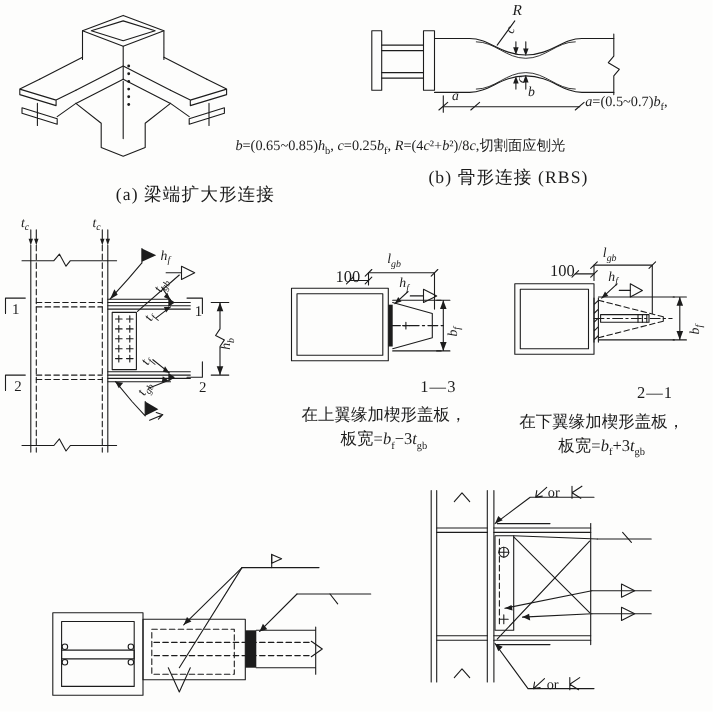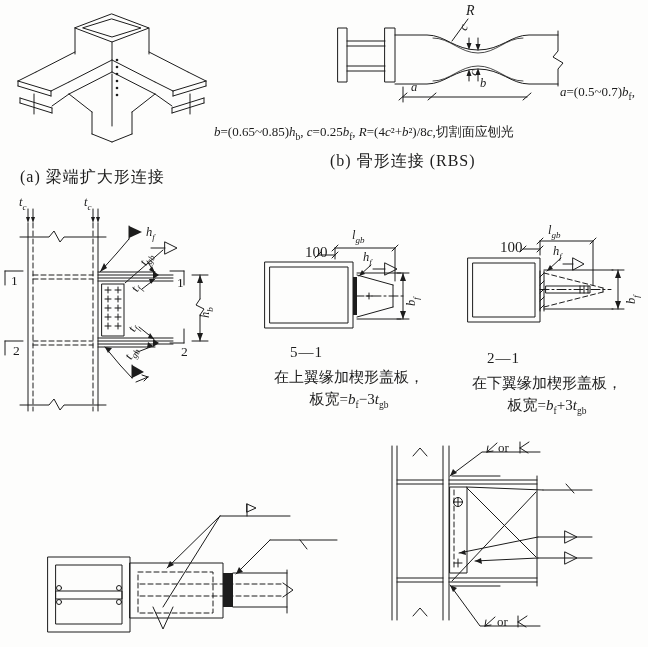--- a/index.html
+++ b/index.html
@@ -12,21 +12,21 @@
   svg .dash { stroke-dasharray:5 3; }
   svg .cl   { stroke-dasharray:9 3 2 3; }
   svg .thin { stroke-width:0.8; }
   svg .hpat { stroke:none; }
   .lbl { position:absolute; font-style:italic; font-size:12.5px; line-height:1; white-space:nowrap; }
   .lbl sub { font-size:9px; }
   .sm  { font-size:15px; font-style:normal; }
   .mark{ font-size:13.5px; font-style:normal; }
   .rv  { transform:rotate(-90deg); transform-origin:0 0; }
   .r60 { transform:rotate(-62deg); transform-origin:center; }
-  .cap { position:absolute; font-size:16px; text-align:left; white-space:nowrap; letter-spacing:1px; }
+  .cap { position:absolute; font-size:16px; text-align:right; white-space:nowrap; letter-spacing:1px; }
   .eq  { position:absolute; font-size:13px; white-space:nowrap; }
   .eq sub, .note sub { font-size:9.5px; }
   .note{ position:absolute; font-size:15px; text-align:center; white-space:nowrap; }
 </style>
 </head>
 <body>
 
 <div id="page">
 
   <svg style="left:12px;top:8px" width="205" height="160" viewBox="0 0 205 160">
@@ -89,21 +89,21 @@
       <line x1="88" y1="92" x2="212" y2="92"></line>
       <line x1="88" y1="82" x2="88" y2="97"></line>
       <path d="M84,95 L92,88 M113,95 L121,88 M208,95 L216,88"></path>
     </g>
   </svg>
   <span class="lbl" style="left:466px;top:4px;font-size:14px">R</span>
   <span class="lbl" style="left:461px;top:21px;transform:rotate(-70deg)">c</span>
   <span class="lbl" style="left:471px;top:66px;transform:rotate(-70deg)">c</span>
   <span class="lbl" style="left:480px;top:77px">b</span>
   <span class="lbl" style="left:411px;top:81px">a</span>
-  <span class="eq" style="left:560px;top:84px"><i>a</i>=(0.5~0.7)<i>b</i><sub>f</sub>,</span>
+  <span class="eq" style="left:532px;top:84px"><i>a</i>=(0.5~0.7)<i>b</i><sub>f</sub>,</span>
   <span class="eq" style="left:214px;top:123px"><i>b</i>=(0.65~0.85)<i>h</i><sub>b</sub>, <i>c</i>=0.25<i>b</i><sub>f</sub>, <i>R</i>=(4<i>c</i>²+<i>b</i>²)/8<i>c</i>,切割面应刨光</span>
   <div class="cap" style="left:330px;top:151px;width:205px">(b) 骨形连接 (RBS)</div>
 
   <svg style="left:5px;top:195px" width="235" height="225" viewBox="0 0 235 225">
     <g>
       <path d="M23,28 V216 M93,28 V216"></path>
       <path class="dash" d="M28,28 V216 M88,28 V216"></path>
       <path d="M15,42 H44 L49,36 L55,47 L59,42 H101"></path>
       <path d="M15,210 H44 L49,204 L55,215 L59,210 H101"></path>
     </g>
@@ -206,21 +206,21 @@
     <g>
       <path d="M152,48 H164 M152,94 H164 M158,48 V94"></path>
       <polygon class="fill" points="158,48 155,56 161,56"></polygon>
       <polygon class="fill" points="158,94 155,86 161,86"></polygon>
     </g>
   </svg>
   <span class="lbl" style="left:352px;top:229px">l<sub>gb</sub></span>
   <span class="lbl sm" style="left:305px;top:245px">100</span>
   <span class="lbl" style="left:363px;top:251px">h<sub>f</sub></span>
   <span class="lbl rv" style="left:405px;top:306px">b<sub>f</sub></span>
-  <div class="cap" style="left:290px;top:344px;width:125px;font-size:15px">5—1</div>
+  <div class="cap" style="left:290px;top:344px;width:125px;font-size:15px">1—3</div>
   <div class="note" style="left:243px;top:368px;width:212px">在上翼缘加楔形盖板，</div>
   <div class="note" style="left:243px;top:390px;width:212px">板宽=<i>b</i><sub>f</sub>−3<i>t</i><sub>gb</sub></div>
 
   <svg style="left:443px;top:225px" width="205" height="120" viewBox="0 0 205 120">
     <g>
       <rect x="25" y="33" width="72" height="64"></rect>
       <rect x="30" y="38" width="62" height="54"></rect>
     </g>
     <g>
       <path d="M97,46 V86 M101,46 V86 M97,52 L101,48 M97,60 L101,56 M97,68 L101,64 M97,76 L101,72 M97,84 L101,80"></path>

